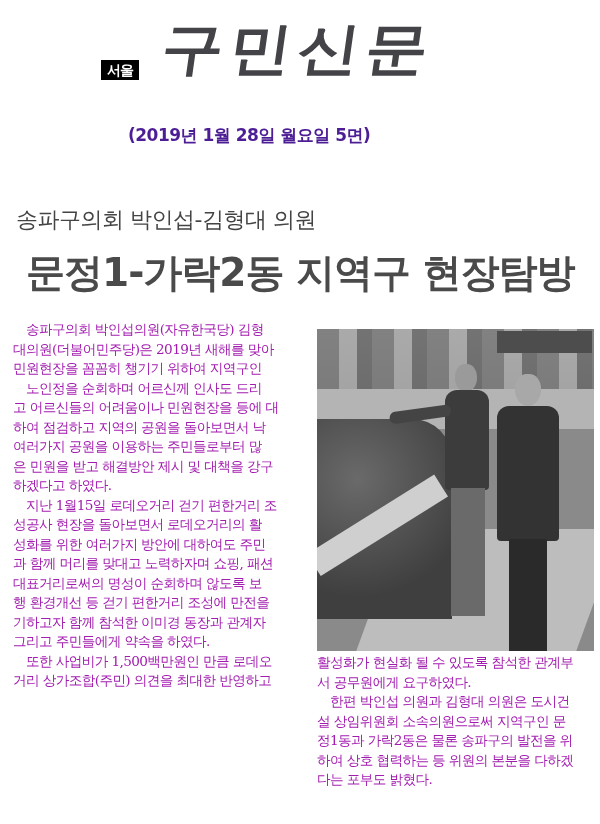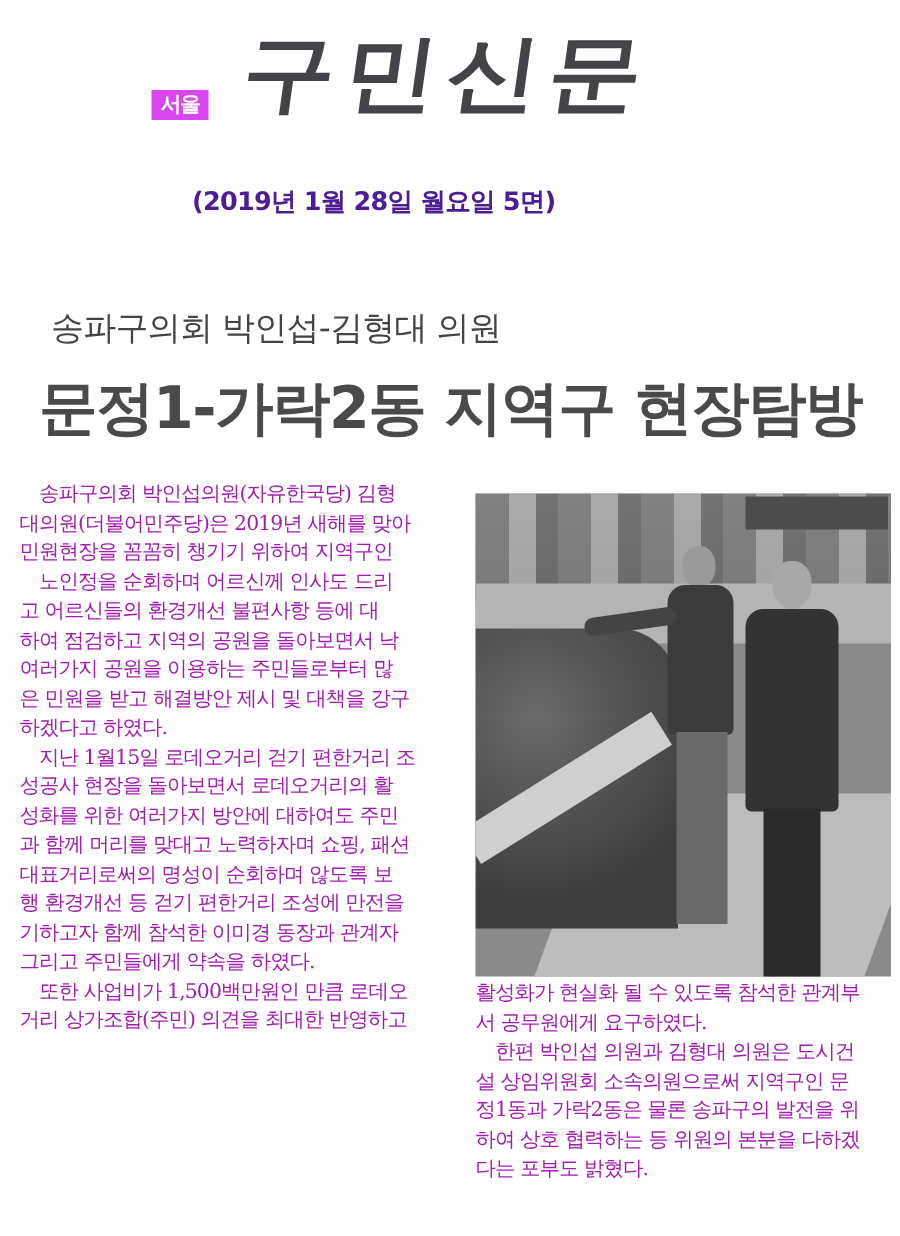--- a/index.html
+++ b/index.html
@@ -6,37 +6,37 @@
   body {
     width: 600px; height: 824px; overflow: hidden;
     background: #ffffff;
     position: relative;
     font-family: "DejaVu Sans", sans-serif;
     color: #3a3a3a;
   }
   .masthead { position: absolute; left: 0; top: 0; width: 600px; height: 100px; }
   .region-badge {
     position: absolute; left: 101px; top: 60px; width: 38px; height: 20px;
-    background: #d946ef; color: #fff; font-size: 14px; font-weight: bold;
+    background: #000000; color: #fff; font-size: 14px; font-weight: bold;
     line-height: 20px; text-align: center; letter-spacing: -1px;
   }
   .paper-name {
     position: absolute; left: 162px; top: 14px; height: 70px;
     font-family: "DejaVu Serif", serif; font-weight: bold;
     font-size: 62px; line-height: 70px; color: #444448;
     letter-spacing: 6px; transform: skewX(-8deg) scaleY(0.9);
     transform-origin: left center;
   }
   .issue-date {
     position: absolute; left: 128px; top: 120px;
     font-size: 17px; font-weight: bold; color: #4c1d95;
     letter-spacing: -0.5px; line-height: 30px;
   }
   .subheadline {
-    position: absolute; left: 34px; top: 206px;
+    position: absolute; left: 16px; top: 206px;
     font-size: 22px; color: #444; line-height: 28px; letter-spacing: -0.5px;
   }
   .headline {
     position: absolute; left: 26px; top: 248px;
     font-size: 39px; font-weight: bold; color: #4a4a4a; line-height: 50px;
     letter-spacing: -1px;
   }
   .col {
     position: absolute; font-family: "DejaVu Serif", serif;
     font-size: 13.6px; line-height: 19.5px; color: #a21caf;
@@ -79,21 +79,21 @@
 <div class="issue-date">(2019년 1월 28일 월요일 5면)</div>
 
 <div class="subheadline">송파구의회 박인섭-김형대 의원</div>
 <div class="headline">문정1-가락2동 지역구 현장탐방</div>
 
 <div class="col col-left">
   <div class="line">　송파구의회 박인섭의원(자유한국당) 김형</div>
   <div class="line">대의원(더불어민주당)은 2019년 새해를 맞아</div>
   <div class="line">민원현장을 꼼꼼히 챙기기 위하여 지역구인</div>
   <div class="line">　노인정을 순회하며 어르신께 인사도 드리</div>
-  <div class="line">고 어르신들의 환경개선 불편사항 등에 대</div>
+  <div class="line">고 어르신들의 어려움이나 민원현장을 등에 대</div>
   <div class="line">하여 점검하고 지역의 공원을 돌아보면서 낙</div>
   <div class="line">여러가지 공원을 이용하는 주민들로부터 많</div>
   <div class="line">은 민원을 받고 해결방안 제시 및 대책을 강구</div>
   <div class="line">하겠다고 하였다.</div>
   <div class="line">　지난 1월15일 로데오거리 걷기 편한거리 조</div>
   <div class="line">성공사 현장을 돌아보면서 로데오거리의 활</div>
   <div class="line">성화를 위한 여러가지 방안에 대하여도 주민</div>
   <div class="line">과 함께 머리를 맞대고 노력하자며 쇼핑, 패션</div>
   <div class="line">대표거리로써의 명성이 순회하며 않도록 보</div>
   <div class="line">행 환경개선 등 걷기 편한거리 조성에 만전을</div>

